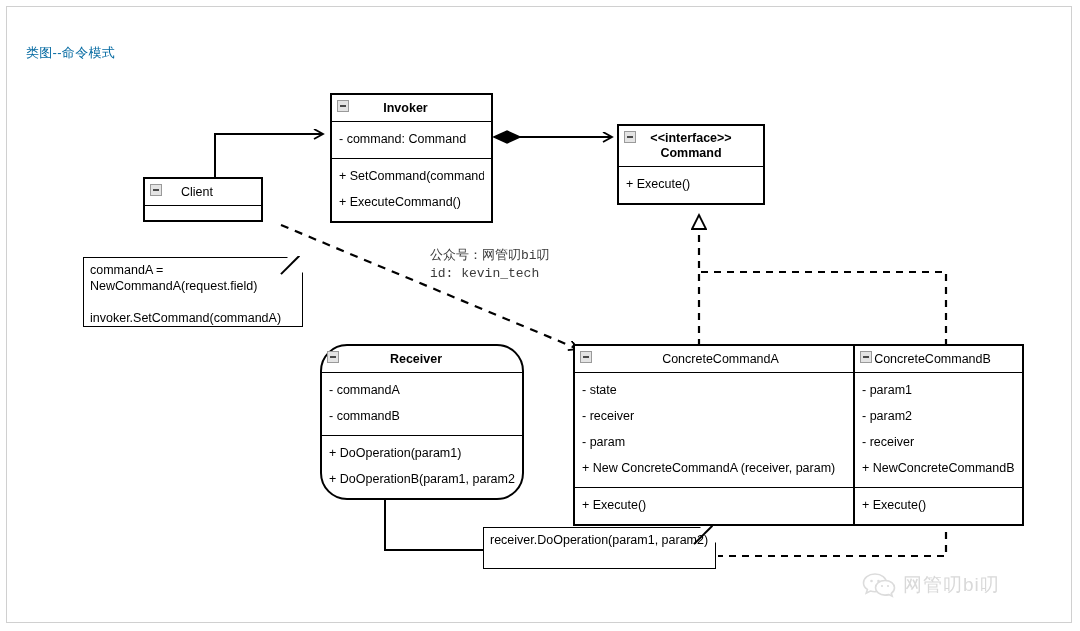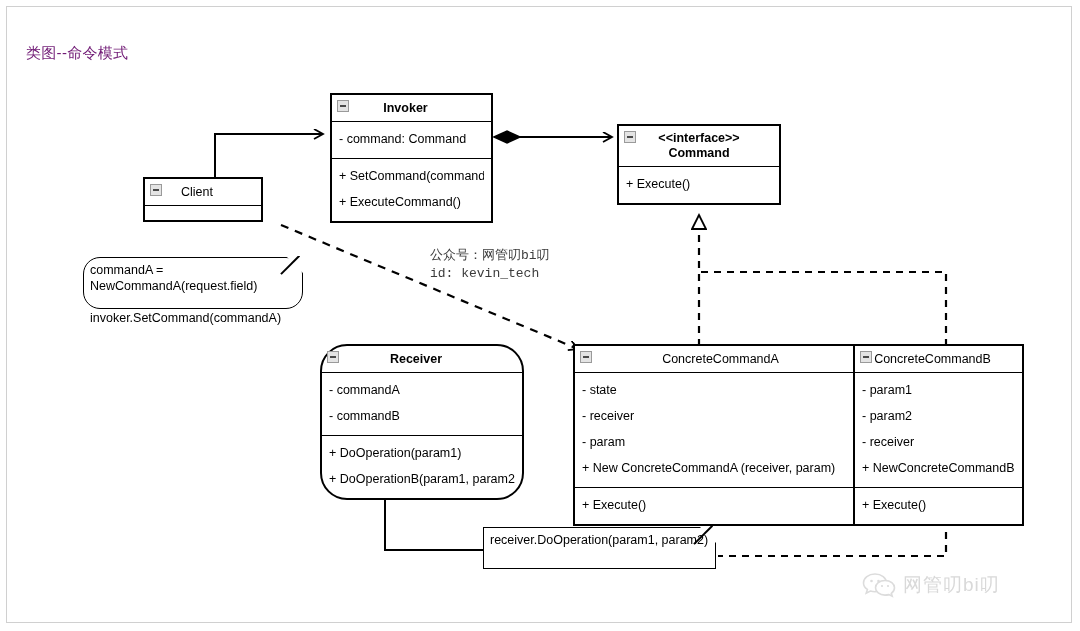--- a/index.html
+++ b/index.html
@@ -24,22 +24,22 @@
     top: 6px;
     width: 1066px;
     height: 617px;
     border: 1px solid #d0d0d0;
     box-sizing: border-box;
   }
   #diagram-title {
     position: absolute;
     left: 26px;
     top: 44px;
-    font-size: 15px;
-    color: #701a75;
+    font-size: 13px;
+    color: #0369a1;
     letter-spacing: .3px;
     white-space: nowrap;
   }
   
   .uml-class {
     position: absolute;
     box-sizing: border-box;
     border: 2px solid #000;
     background: #ffffff;
     font-size: 12.5px;
@@ -222,21 +222,21 @@
     </div>
     <div class="uml-section">
       <div class="uml-row">- command: Command</div>
     </div>
     <div class="uml-section">
       <div class="uml-row">+ SetCommand(command)</div>
       <div class="uml-row">+ ExecuteCommand()</div>
     </div>
   </div>
 
-  <div class="uml-class" style="left:617px; top:124px; width:164px;">
+  <div class="uml-class" style="left:617px; top:124px; width:148px;">
     <div class="uml-header bold" style="line-height:15px; padding:5px 4px 5px 4px;">
       <span class="collapse-icon"></span>
       <div>&lt;&lt;interface&gt;&gt;</div>
       <div>Command</div>
     </div>
     <div class="uml-section">
       <div class="uml-row">+ Execute()</div>
     </div>
   </div>
 
@@ -288,21 +288,21 @@
       <div class="uml-row">- param1</div>
       <div class="uml-row">- param2</div>
       <div class="uml-row">- receiver</div>
       <div class="uml-row">+ NewConcreteCommandB(...)</div>
     </div>
     <div class="uml-section">
       <div class="uml-row">+ Execute()</div>
     </div>
   </div>
 
-  <div class="uml-note" style="left:83px; top:257px; width:220px; height:52px;border-radius:17px;">
+  <div class="uml-note" style="left:83px; top:257px; width:220px; height:70px;">
     <div class="note-fold-cut"></div>
     <div class="note-fold-line"></div>
     <div class="note-body">commandA =
 NewCommandA(request.field)
 
 invoker.SetCommand(commandA)</div>
   </div>
 
   <div class="uml-note" style="left:483px; top:527px; width:233px; height:42px;">
     <div class="note-fold-cut"></div>

